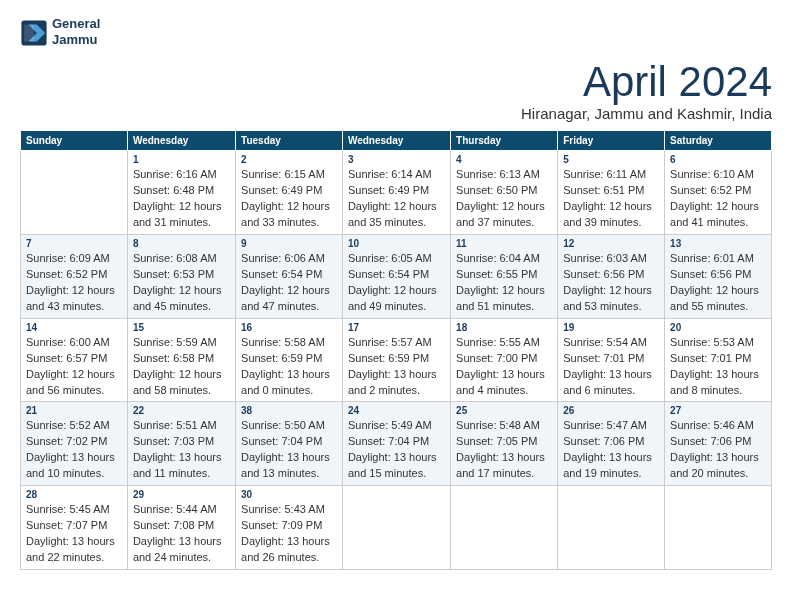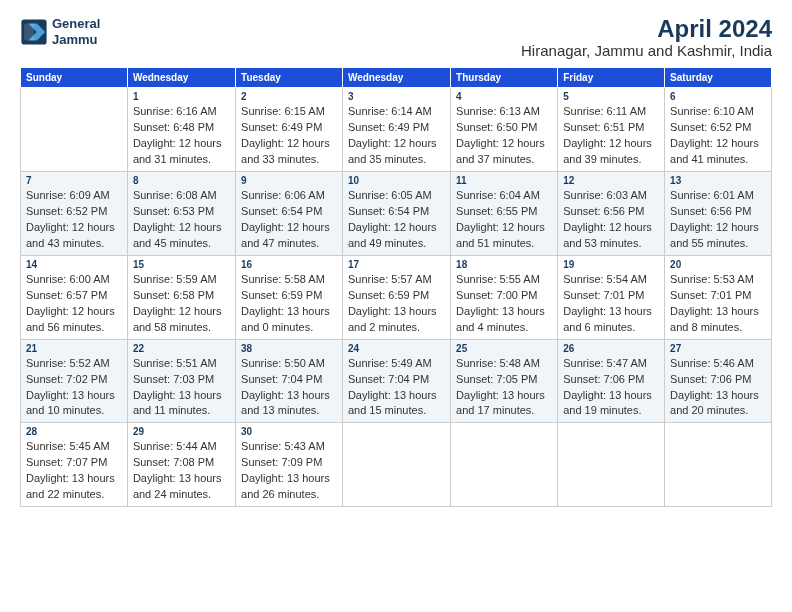--- a/index.html
+++ b/index.html
@@ -17,41 +17,42 @@
       background: #fff;
     }
     .header {
       display: flex;
       justify-content: space-between;
       align-items: flex-start;
       margin-bottom: 8px;
     }
     .logo {
       display: flex;
-      align-items: center;
+      align-items: flex-end;
       gap: 4px;
     }
     .logo-text {
       font-size: 13px;
       font-weight: bold;
       color: #1a3a5c;
       line-height: 1.2;
     }
     .logo-icon {
       width: 28px;
       height: 28px;
     }
     .title-block {
       text-align: right;
     }
     .month-title {
-      font-size: 24px;
-      font-weight: bold;
+      font-size: 42px;
+      font-weight: normal;
       color: #1a3a5c;
       line-height: 1.1;
+      margin-top: 43px;
     }
     .location {
       font-size: 15px;
       color: #333;
     }
     .calendar {
       width: 100%;
       border-collapse: collapse;
       font-size: 9px;
     }
@@ -86,21 +87,21 @@
     .empty-cell {
       background: #f8f8f8;
     }
     tr:nth-child(odd) td {
       background: #fff;
     }
     tr:nth-child(even) td {
       background: #f0f5fa;
     }
     .calendar thead tr th {
-      background: #1d4ed8;
+      background: #0c4a6e;
     }
   </style>
 </head>
 <body>
 
 <div class="page">
   <div class="header">
     <div class="logo">
       <svg class="logo-icon" viewBox="0 0 40 40">
         <rect x="2" y="2" width="36" height="36" rx="4" fill="#1a3a5c"></rect>

